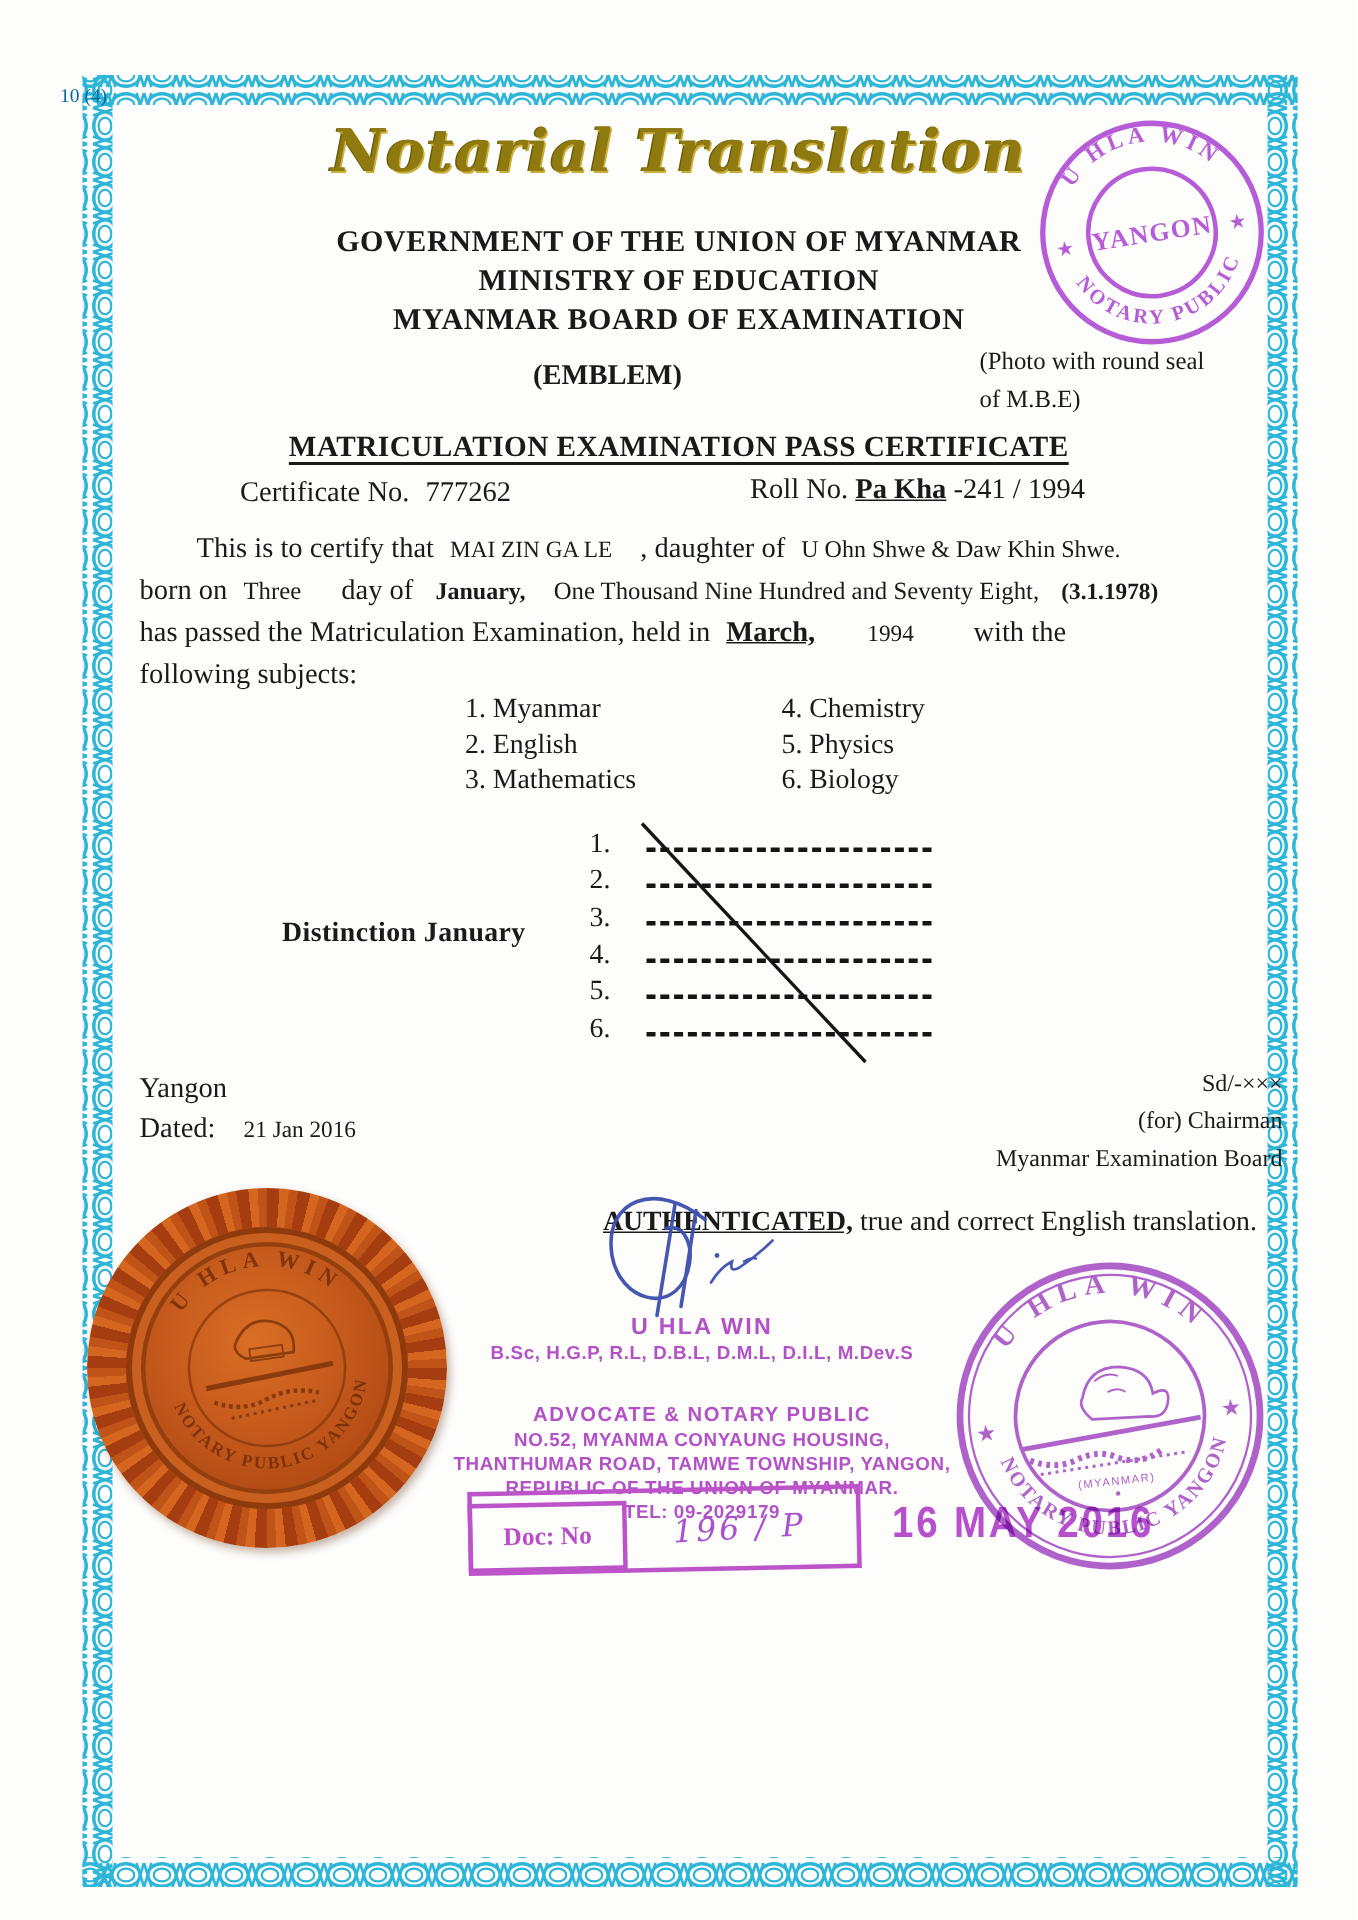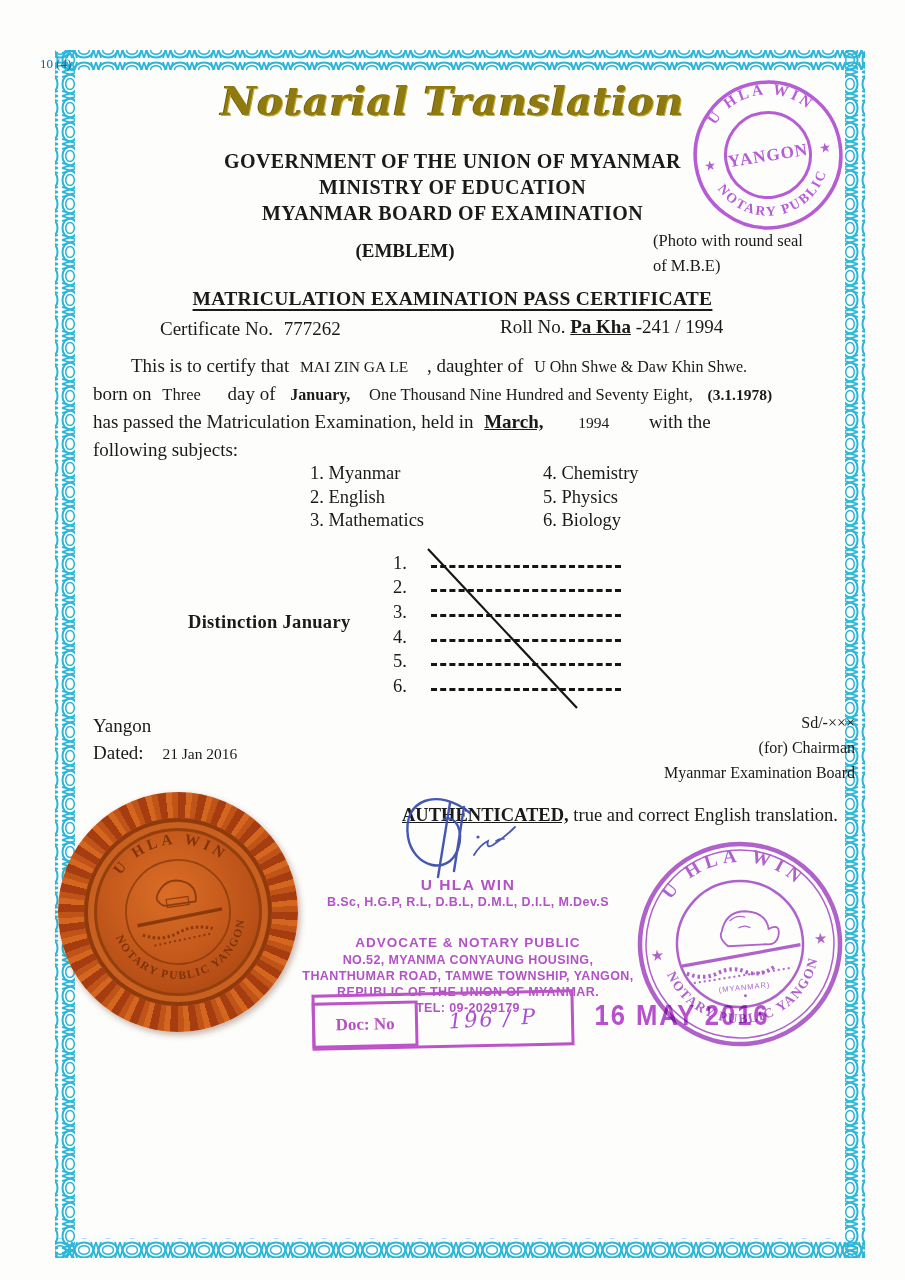--- a/index.html
+++ b/index.html
@@ -28,21 +28,21 @@
   .bold{font-weight:bold;text-decoration:underline;}
   
   .body-text{left:93px;top:352px;width:760px;z-index:2;font-size:19px;}
   .body-text .ln{white-space:nowrap;line-height:28px;height:28px;}
   .ln1{ text-indent:38px;}
   .sm155{font-size:15.5px;} .sm16{font-size:16px;} .sm165{font-size:16.5px;}
   .gap6{margin-left:6px;} .gap10{margin-left:10px;font-weight:bold;} .gap14{margin-left:14px;}
   .gap22{margin-left:22px;} .gap30{margin-left:30px;} .gap35{margin-left:35px;}
   
   .subjects-col{top:462px;z-index:2;font-size:18.5px;line-height:23.5px;}
-  .col1{left:310px;} .col2{left:543px;}
+  .col1{left:310px;} .col2{left:521px;}
   
   .distinction-label{left:188px;top:612px;font-weight:bold;font-size:18.5px;letter-spacing:.3px;z-index:2;}
   .distinction-rows{left:393px;top:549px;z-index:2;}
   .drow{display:flex;align-items:flex-end;height:24.7px;}
   .drow .num{width:38px;font-size:18.5px;line-height:22px;}
   .drow .dash{width:190px;border-bottom:3px dashed #151515;margin-bottom:6px;}
   .strike-svg{left:0;top:0;z-index:3;}
   
   .place-date{left:93px;top:712px;font-size:19px;line-height:27px;z-index:2;}
   .date-val{font-size:15.5px;margin-left:14px;}

